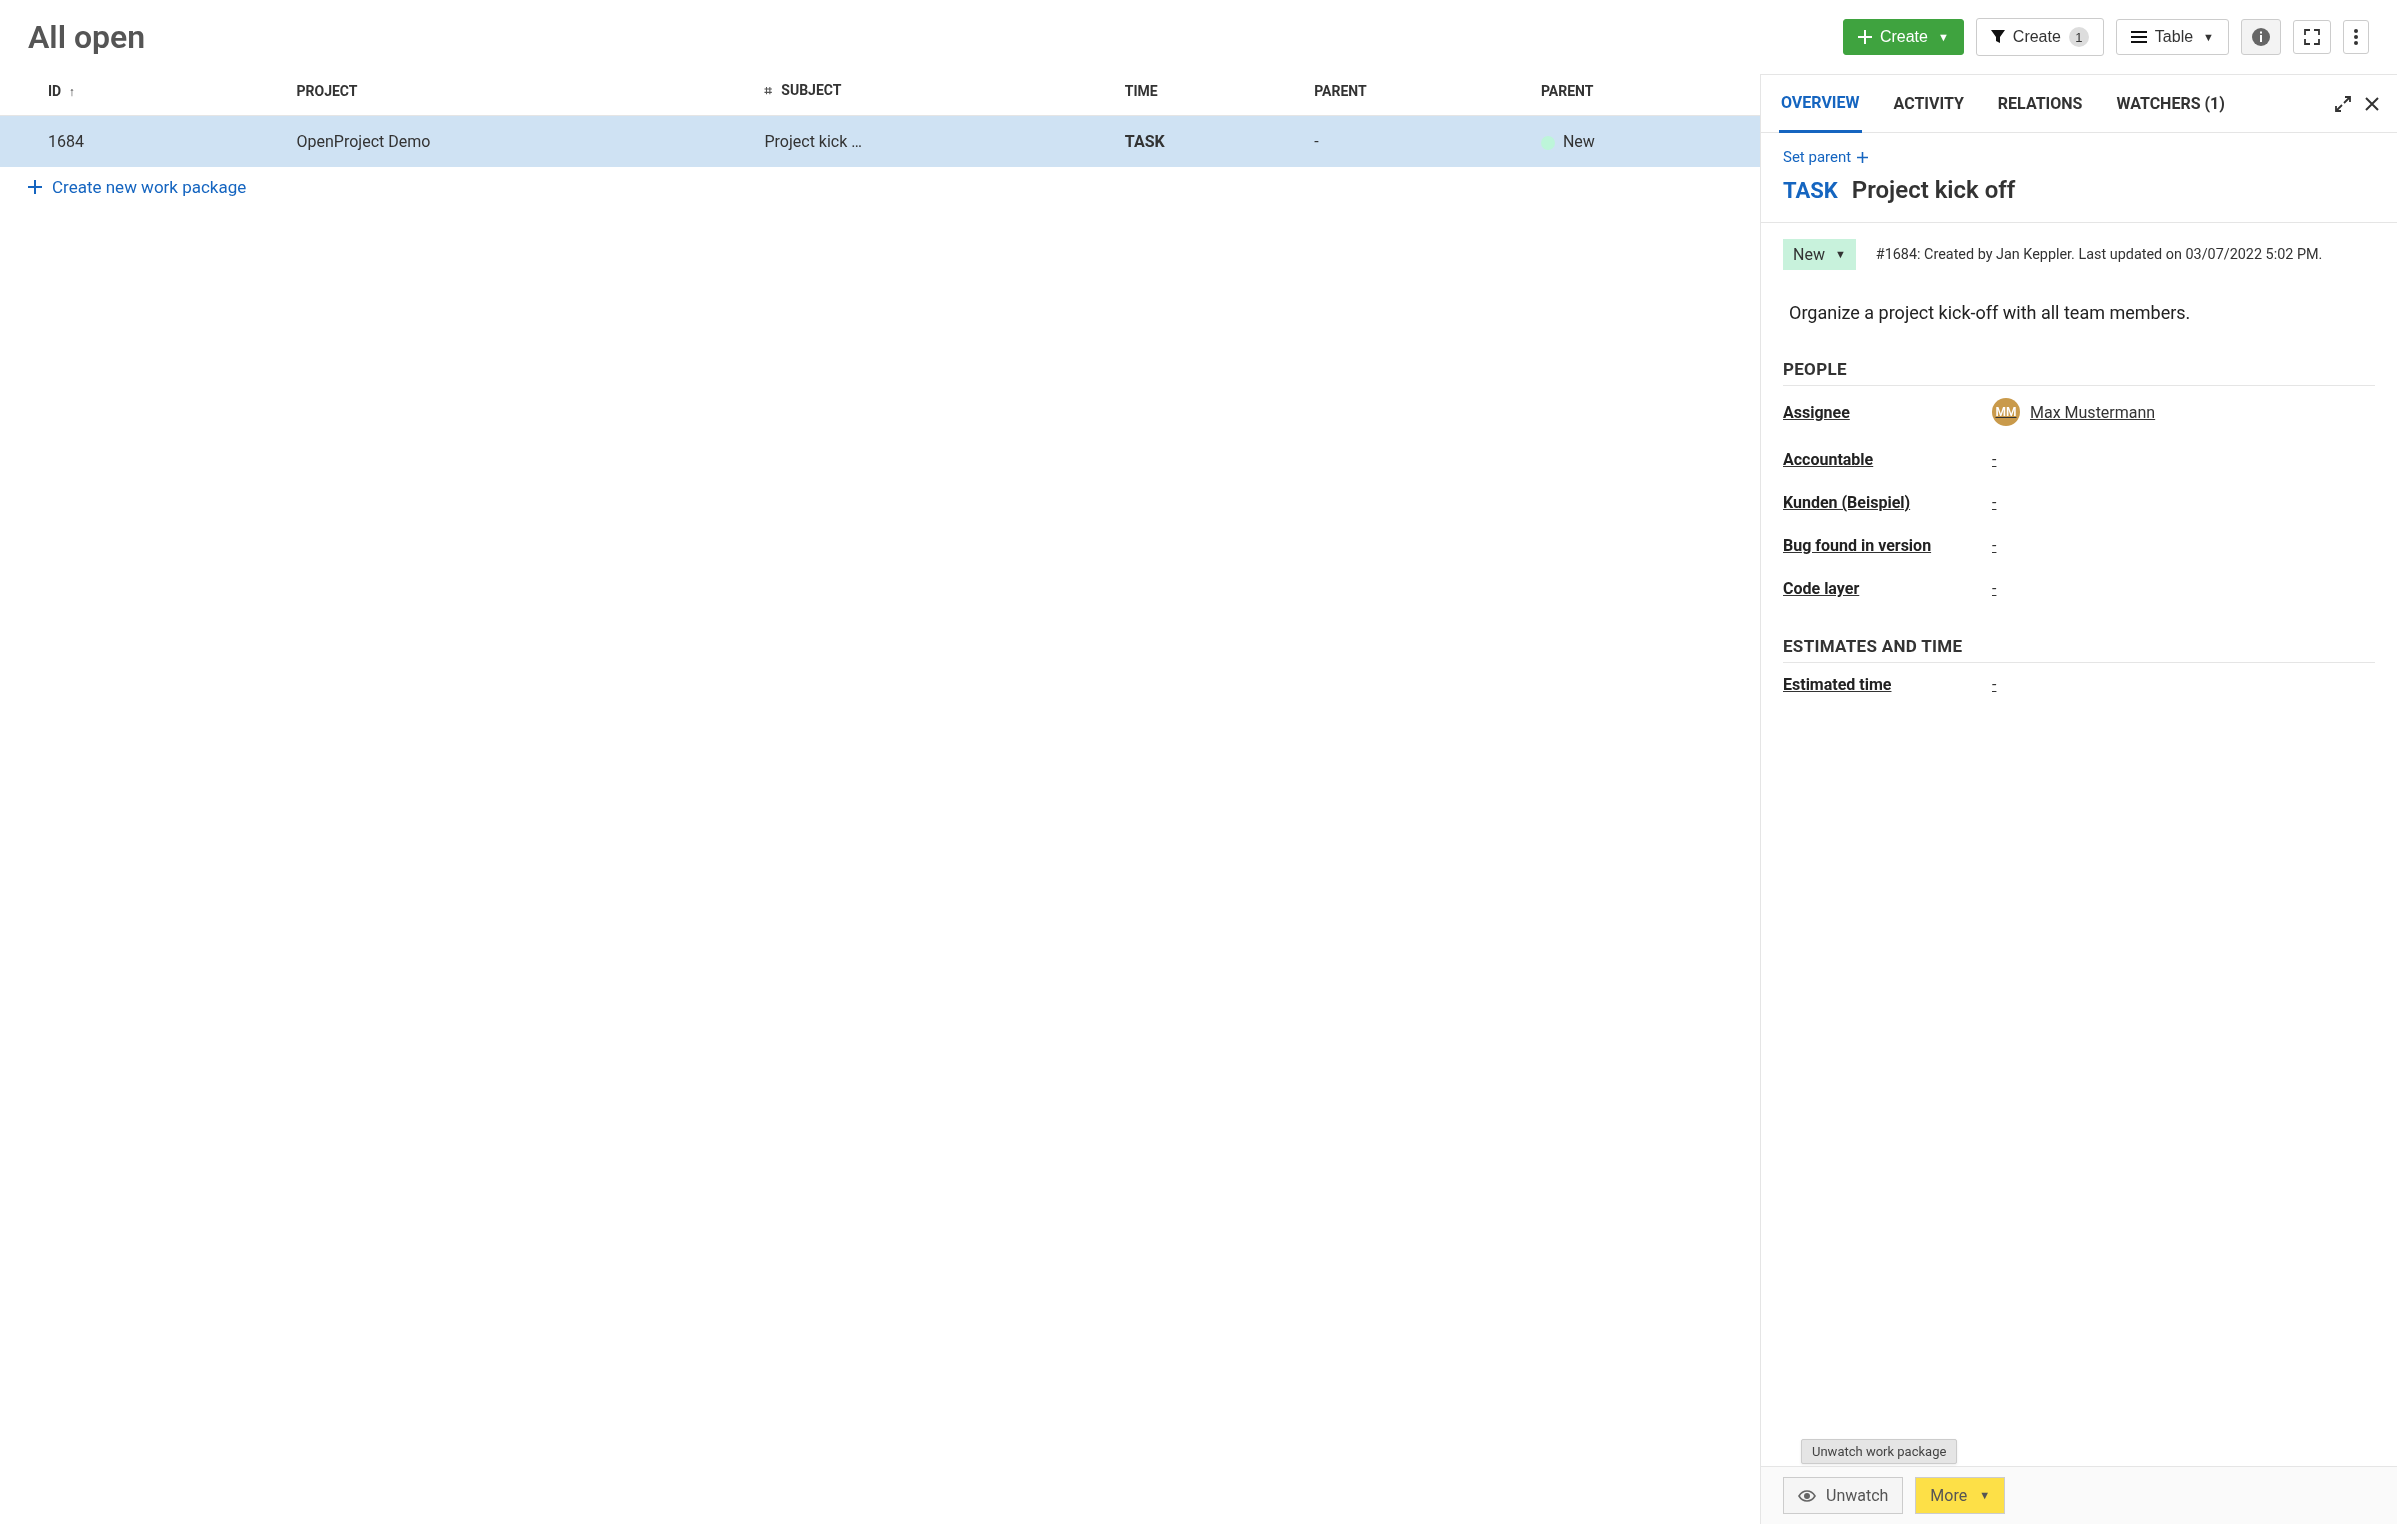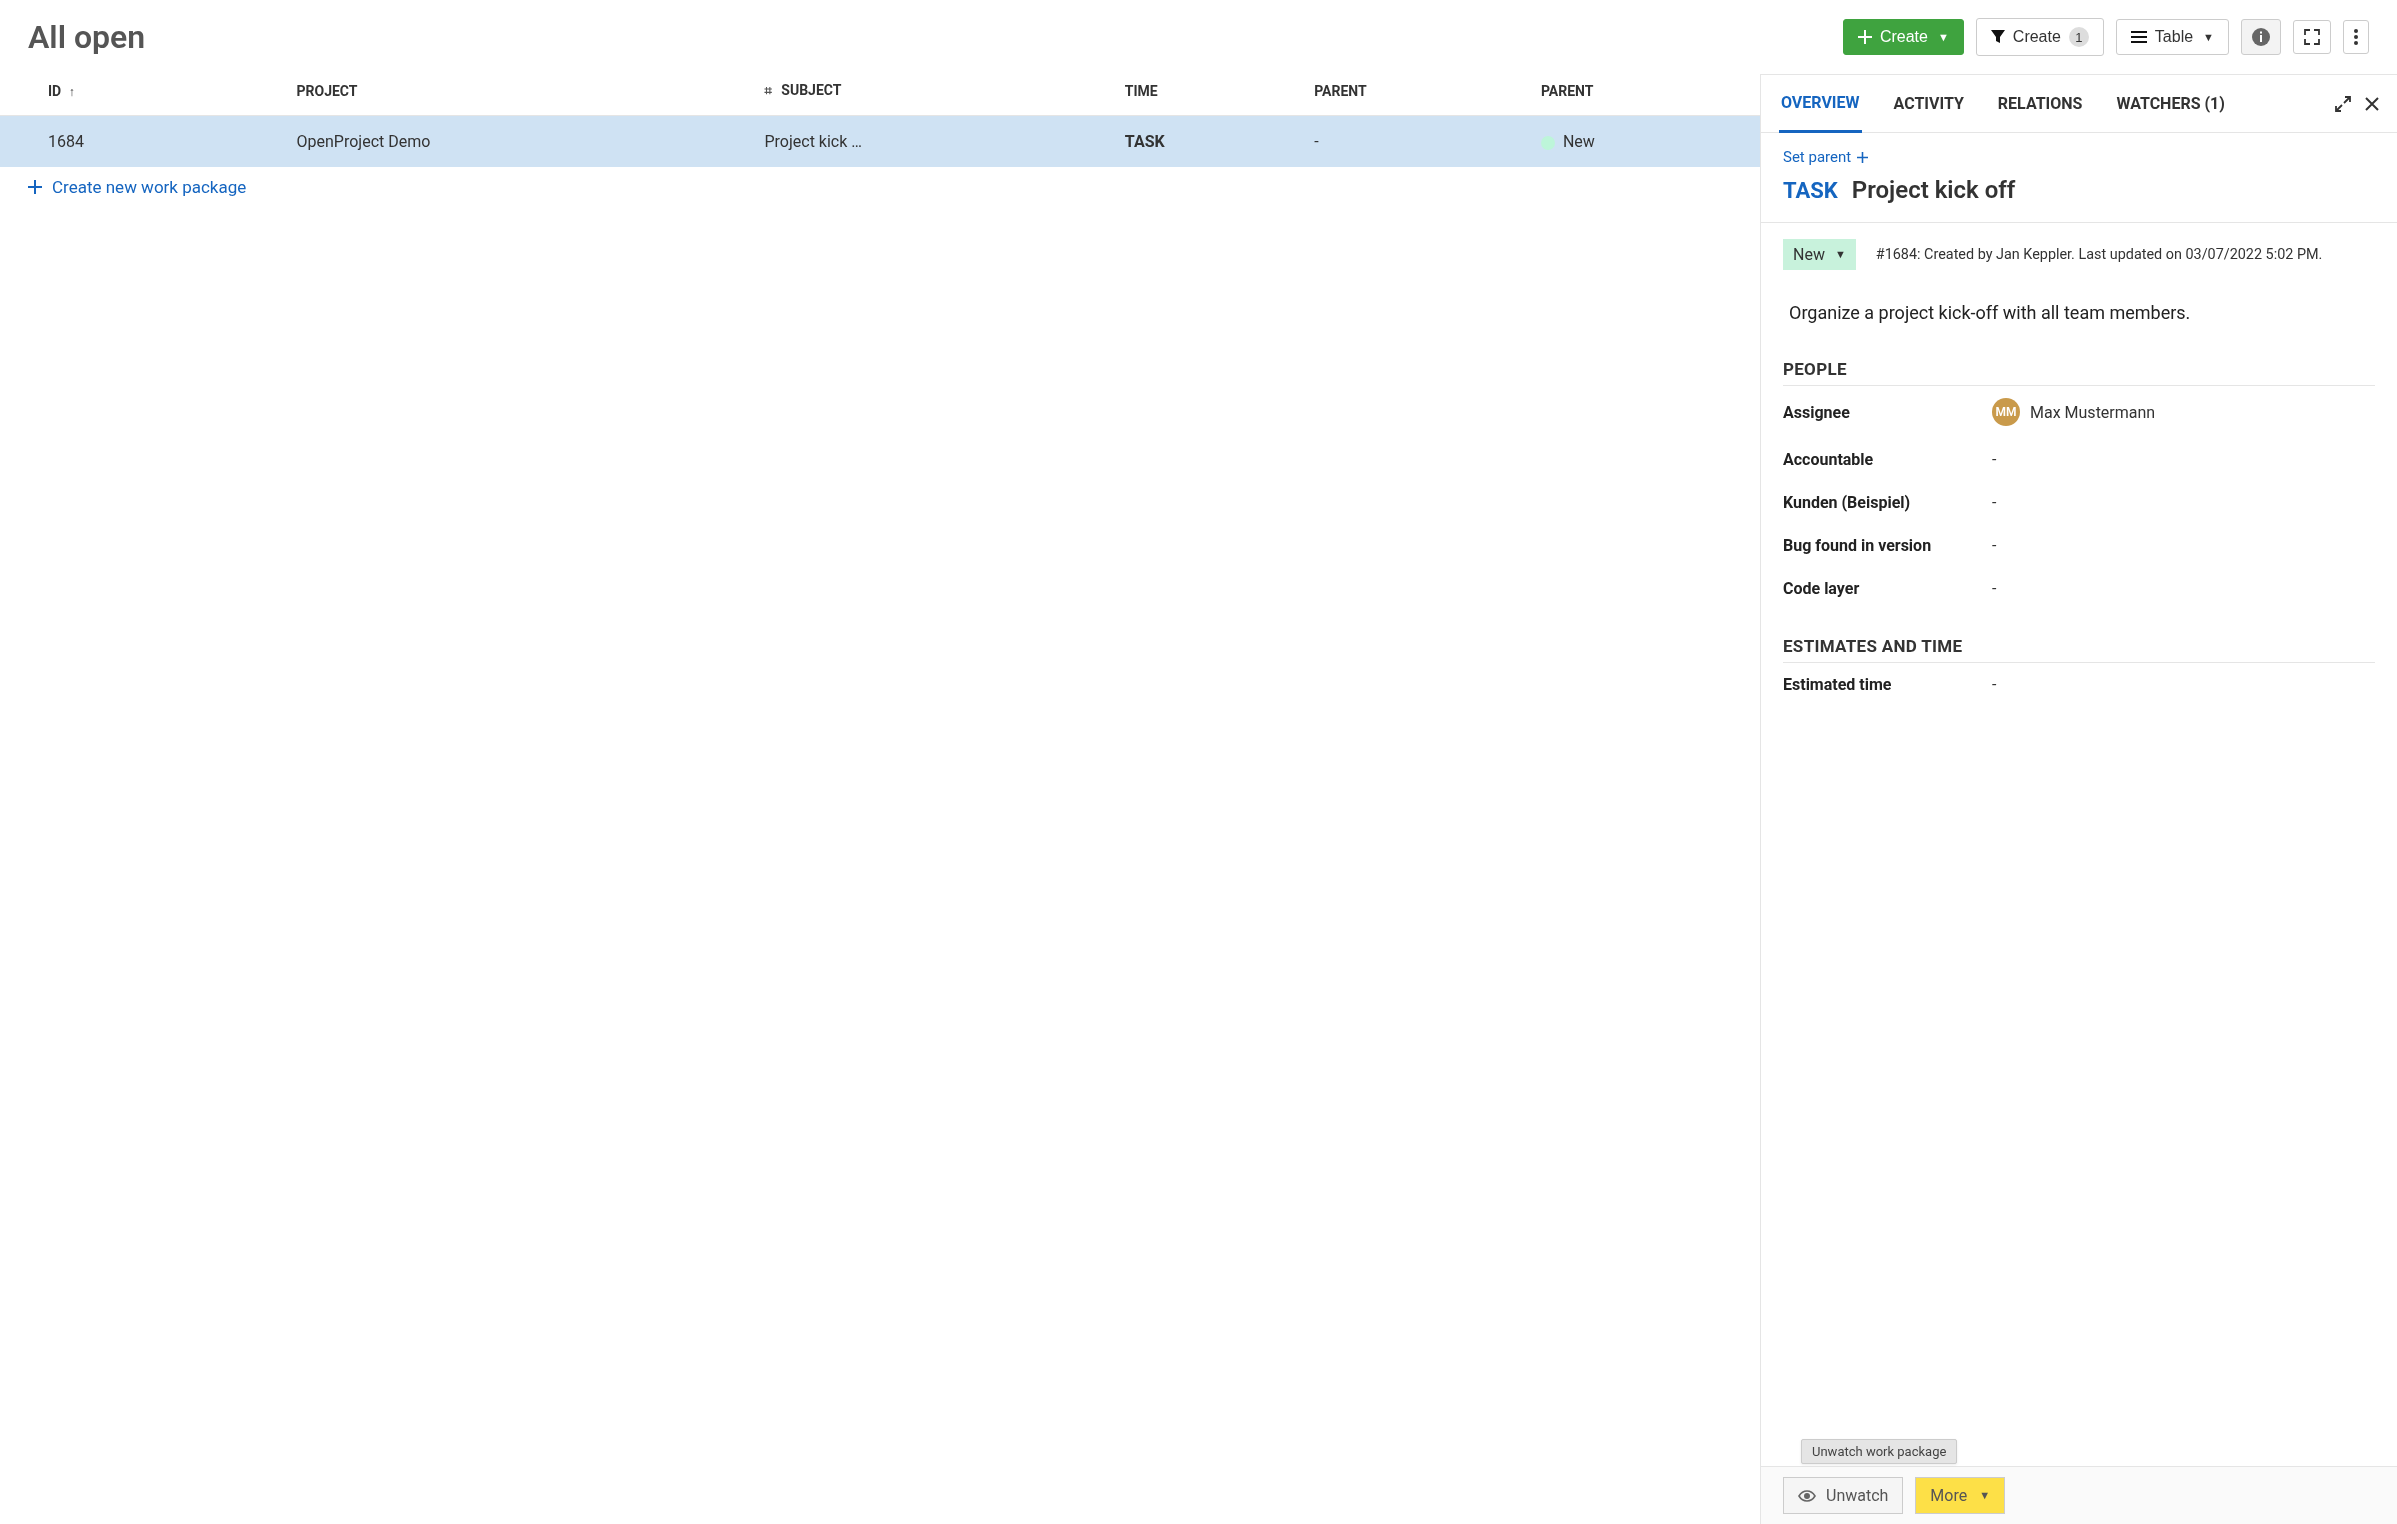--- a/index.html
+++ b/index.html
@@ -39,21 +39,21 @@
   .set-parent { color: #1565c0; font-size: 15px; display: inline-flex; align-items: center; gap: 6px; cursor: pointer; }
   .wp-title-row { display: flex; align-items: center; gap: 14px; margin: 10px 0 18px 0; }
   .wp-type { color: #1565c0; font-weight: 700; font-size: 22px; }
   .wp-subject { font-size: 24px; font-weight: 600; color: #333; }
   .hr { border-top: 1px solid #e5e5e5; margin: 0 -22px; }
   .status-row { display: flex; align-items: center; gap: 20px; padding: 16px 0 4px 0; }
   .status-pill { background: #c8f2dc; padding: 6px 10px; display: inline-flex; align-items: center; gap: 8px; font-size: 16px; cursor: pointer; }
   .status-meta { font-size: 14.4px; color: #333; }
   .description { padding: 28px 4px 10px 6px; font-size: 18px; color: #222; }
   .section-title { font-size: 17px; font-weight: 700; letter-spacing: 0.3px; margin-top: 26px; padding-bottom: 6px; border-bottom: 1px solid #e5e5e5; }
-  .field-row { display: flex; align-items: center; padding: 12px 0; font-size: 16px; }
+  .field-row { display: flex; align-items: center; padding: 12px 0; font-size: 16px; text-decoration: underline; }
   .field-label { width: 209px; font-weight: 700; color: #222; }
   .field-value { flex: 1; display: flex; align-items: center; gap: 10px; color: #333; }
   .avatar { width: 28px; height: 28px; border-radius: 50%; background: #c99a4b; color: #fff; font-size: 12px; display: inline-flex; align-items: center; justify-content: center; font-weight: 600; }
   .detail-footer { border-top: 1px solid #e5e5e5; background: #fafafa; padding: 10px 22px; display: flex; gap: 12px; position: relative; }
   .btn-soft { border: 1px solid #ccc; background: #f5f5f5; padding: 8px 14px; display: inline-flex; align-items: center; gap: 10px; font-size: 16px; cursor: pointer; color: #555; }
   .tooltip { position: absolute; top: -28px; left: 40px; background: #e5e5e5; border: 1px solid #ccc; padding: 4px 10px; font-size: 13px; color: #444; border-radius: 2px; white-space: nowrap; box-shadow: 0 1px 3px rgba(0,0,0,.08); }
   svg { display: block; }
 </style>
 </head>
 <body>

